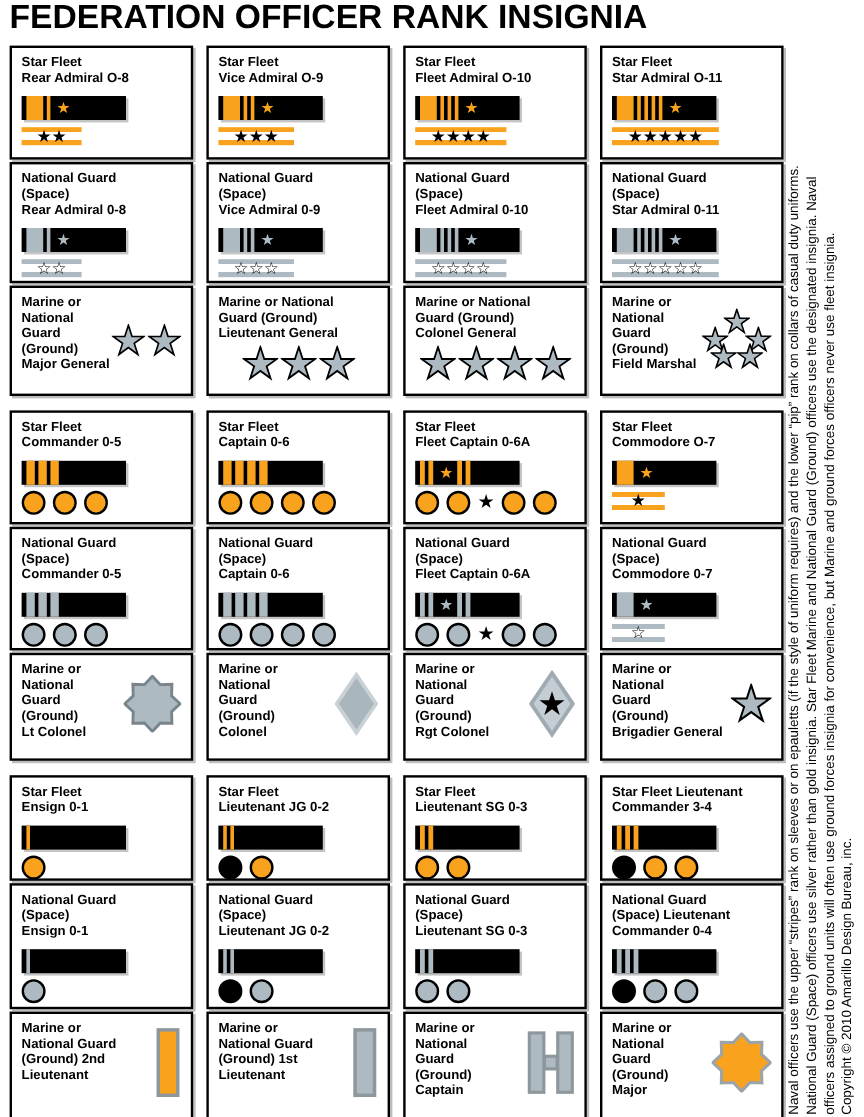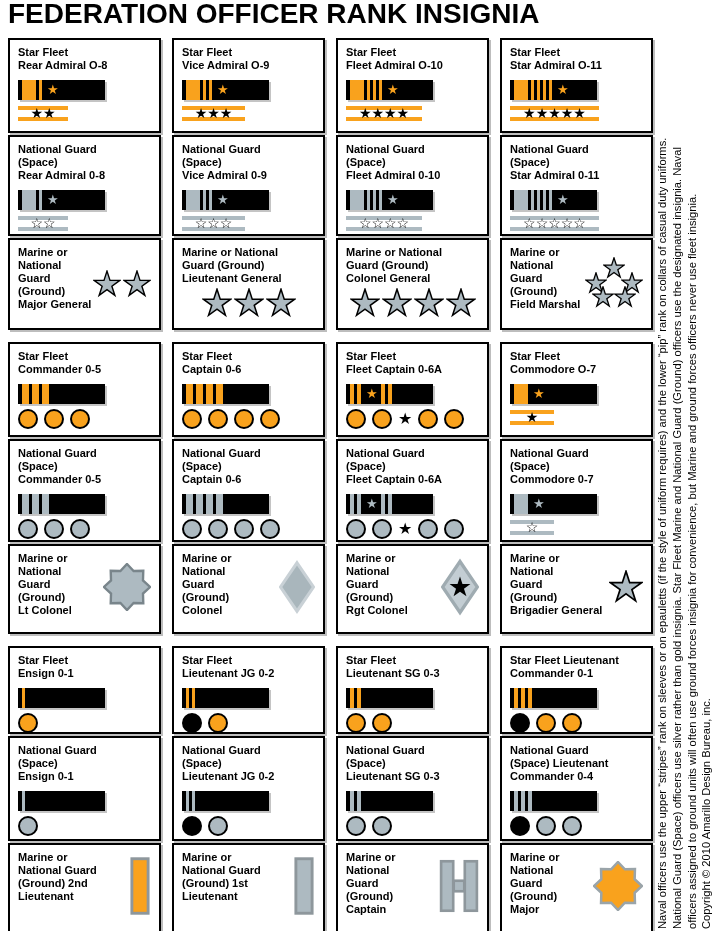--- a/index.html
+++ b/index.html
@@ -531,21 +531,21 @@
             <div class="shape"><svg width="40" height="54" viewBox="0 0 76 100">
                 <rect x="28" y="40" width="20" height="20" fill="#ADBAC1" stroke="#8E979C" stroke-width="5"></rect>
                 <rect x="4" y="3" width="23" height="94" fill="#ADBAC1" stroke="#8E979C" stroke-width="5"></rect>
                 <rect x="49" y="3" width="23" height="94" fill="#ADBAC1" stroke="#8E979C" stroke-width="5"></rect>
               </svg></div>
           </div>
         </div>
         <div class="cell">
           <div class="section naval sec0">
             <div class="label">Star Fleet Lieutenant
-Commander 0-1</div>
+Commander 3-4</div>
             <div class="sleeve">
               <span class="stripe" style="width: 4px; background: rgb(249, 162, 29);"></span>
               <span class="stripe" style="width: 4px; background: rgb(249, 162, 29);"></span>
               <span class="stripe" style="width: 4px; background: rgb(249, 162, 29);"></span>
             </div>
             <div class="pips">
               <span class="circle" style="background: rgb(0, 0, 0);"></span>
               <span class="circle" style="background: rgb(249, 162, 29);"></span>
               <span class="circle" style="background: rgb(249, 162, 29);"></span>
             </div>

